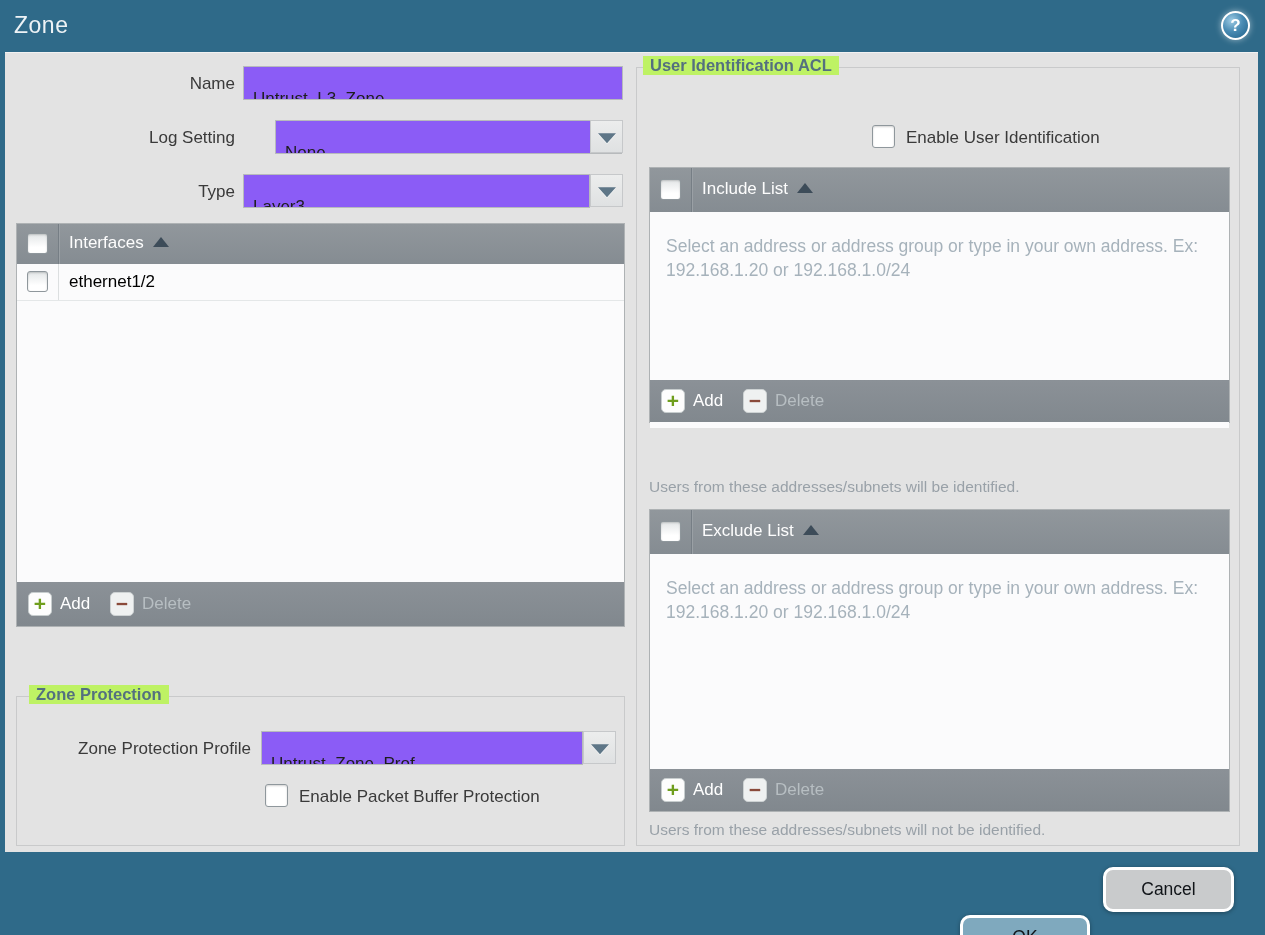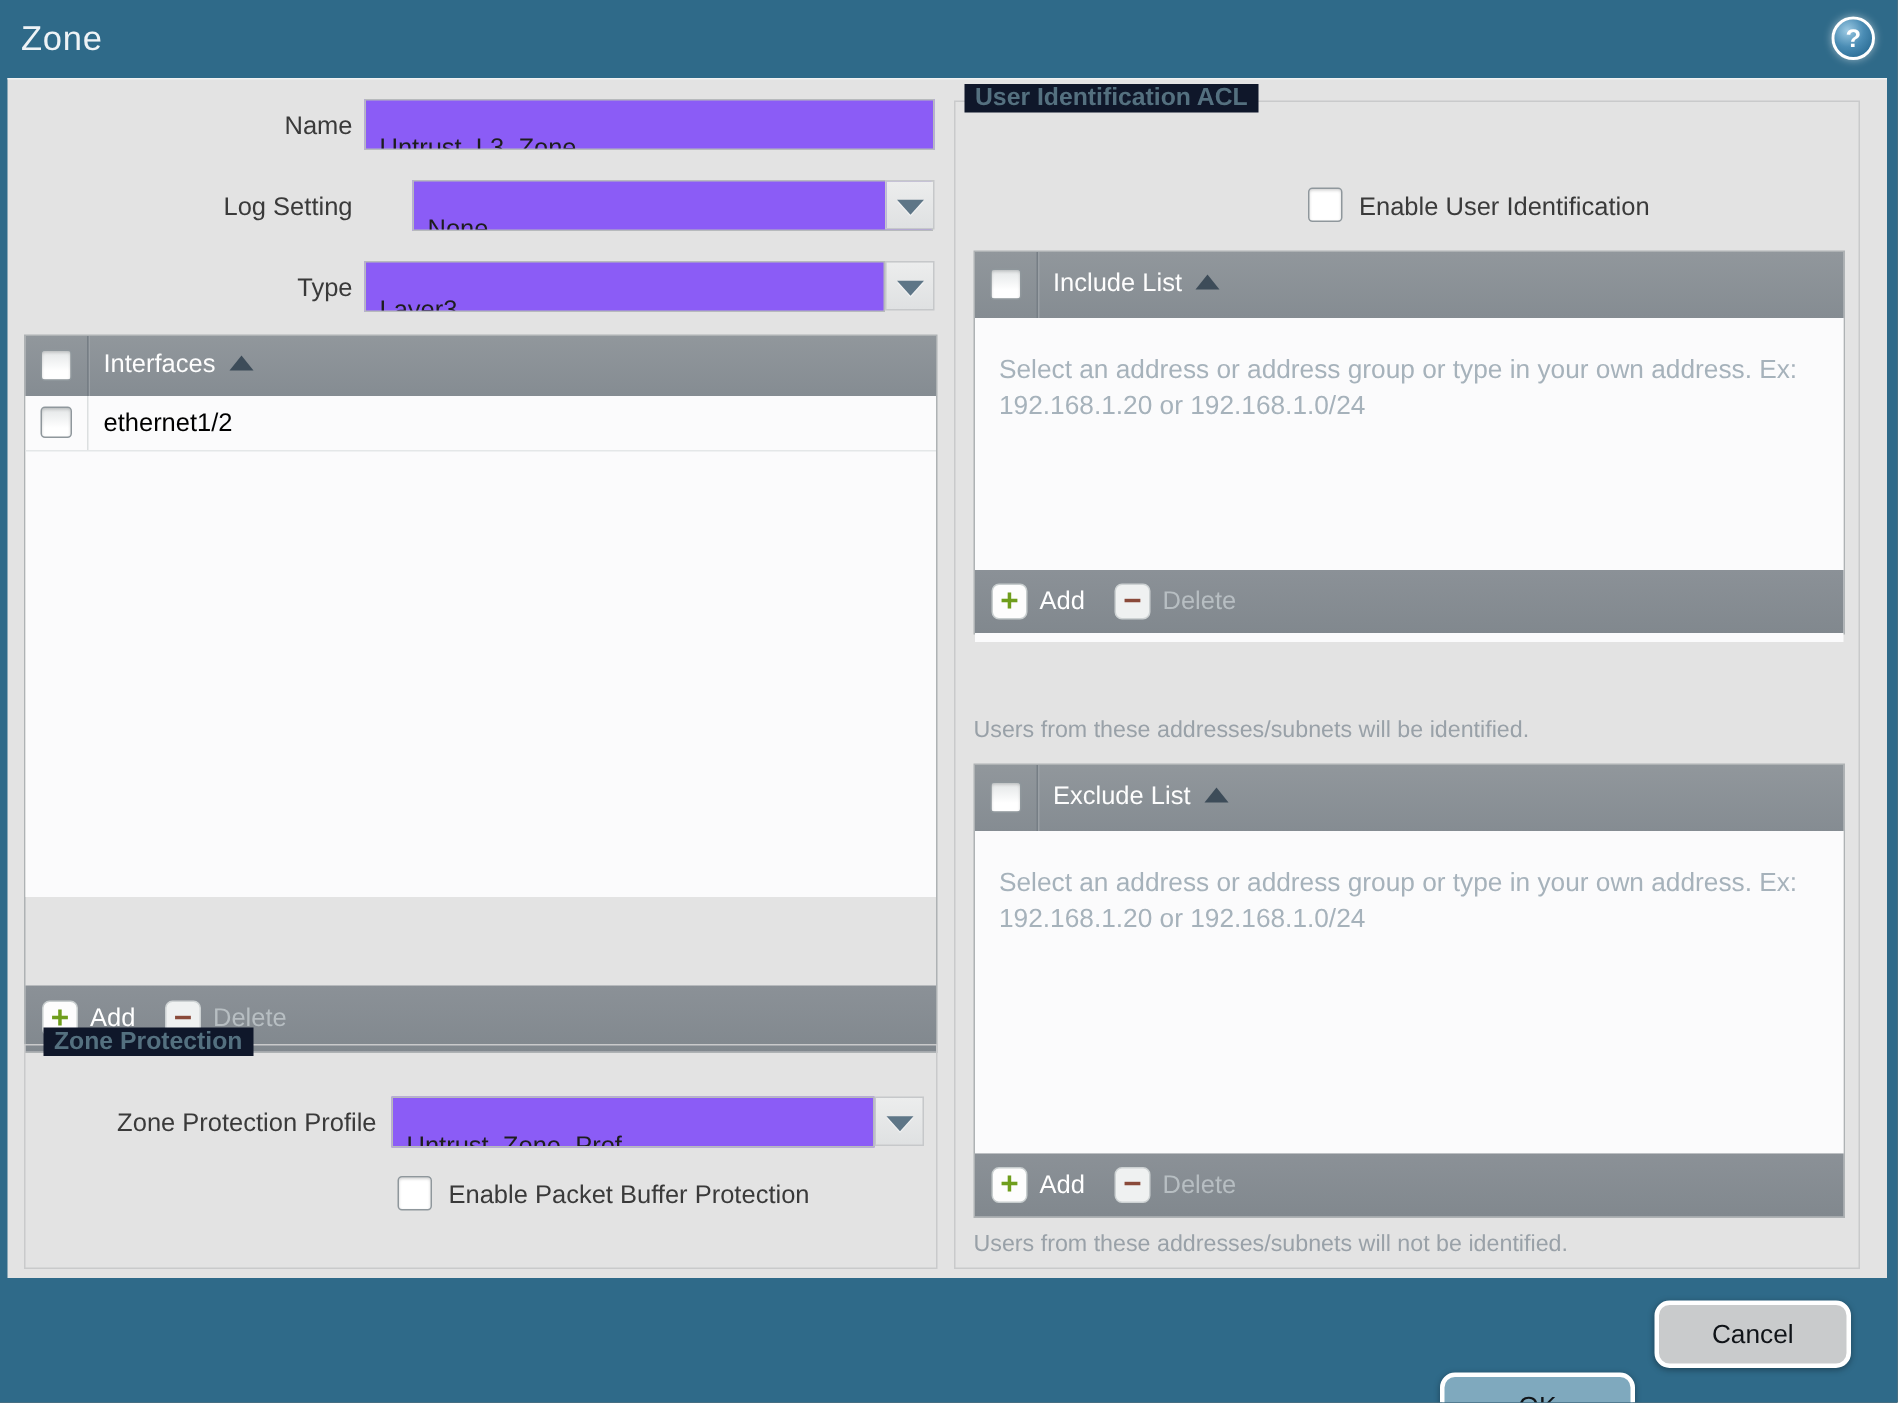--- a/index.html
+++ b/index.html
@@ -90,21 +90,21 @@
   .tool-btn.delete .txt { color:#b7bec2; font-size:17px; }
   .placeholder {
     position:absolute; left:16px; right:16px; top:22px;
     font-size:17.5px; line-height:1.38; color:#a6b2bb;
   }
   .caption { position:absolute; font-size:15.5px; color:#99a1a8; }
   
   .fs { position:absolute; border:1px solid #c9cacb; }
   .fs-legend {
     position:absolute; top:-12px; left:12px; padding:0 7px;
-    background:#0f172a; font-size:16.5px; font-weight:bold; color:#54707f;
+    background:#bef264; font-size:16.5px; font-weight:bold; color:#54707f;
   }
   
   .btn {
     position:absolute; height:45px; border:3px solid #ffffff; border-radius:10px;
     font-size:17.5px; color:#101418; text-align:center; line-height:39px;
     box-shadow:0 1px 4px rgba(0,0,0,0.35); cursor:pointer;
     font-family:"Liberation Sans", sans-serif;
   }
   .btn.ok { left:960px; top:867px; width:130px; background:#7FA9BE;margin-top:48px; }
   .btn.cancel { left:1103px; top:867px; width:131px; background:#C9CBCC; }
@@ -129,21 +129,21 @@
     <div class="drop-btn" style="left:585px;top:67px;">
       <span class="tri"></span>
     </div>
 
     <div class="lbl" style="position:absolute;left:55px;top:129px;width:175px;text-align:right;">Type</div>
     <div class="textbox" style="left:238px;top:121px;width:347px;">Layer3</div>
     <div class="drop-btn" style="left:585px;top:121px;">
       <span class="tri"></span>
     </div>
 
-    <div class="grid" style="left:11px;top:170px;width:609px;height:479px;">
+    <div class="grid" style="left:11px;top:170px;width:609px;height:404px;">
       <div class="grid-header">
         <div class="cb-col">
           <div class="checkbox"></div>
         </div>
         <div class="hdr-label">
           <span>Interfaces</span><span class="sort-asc"></span>
         </div>
       </div>
       <div class="grid-body" style="top:40px;height:334px;">
         <div class="grid-row">

